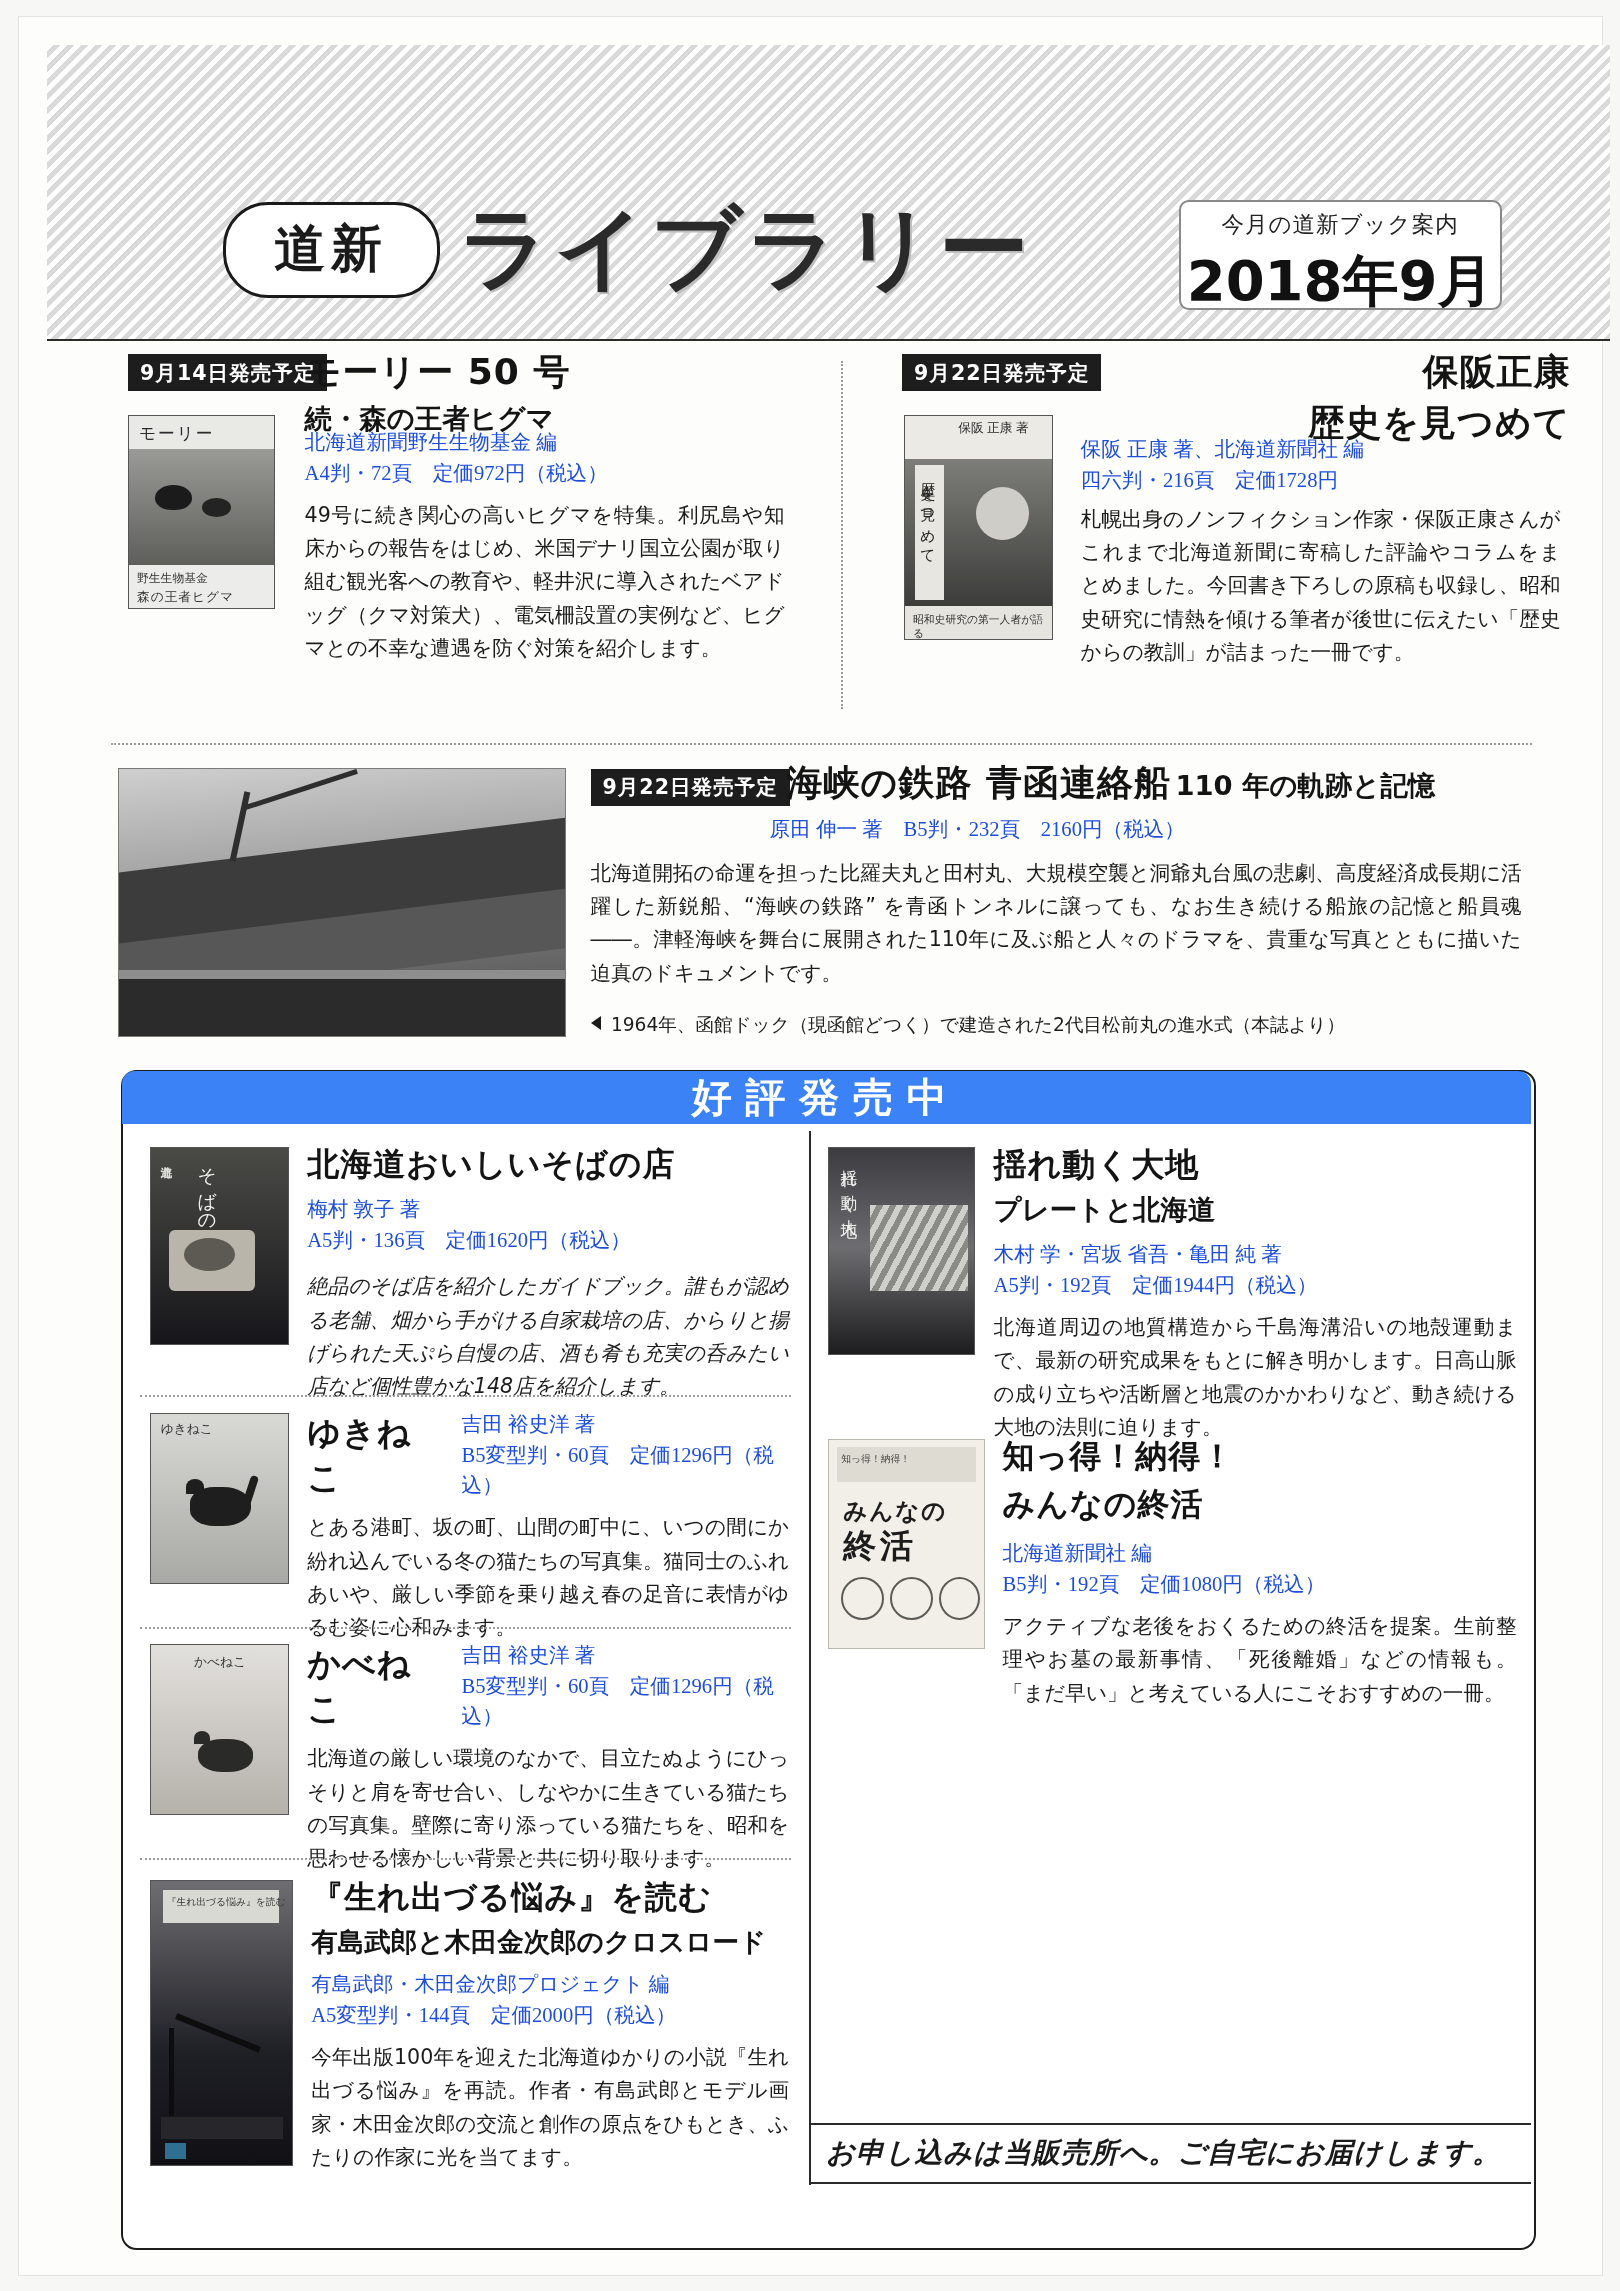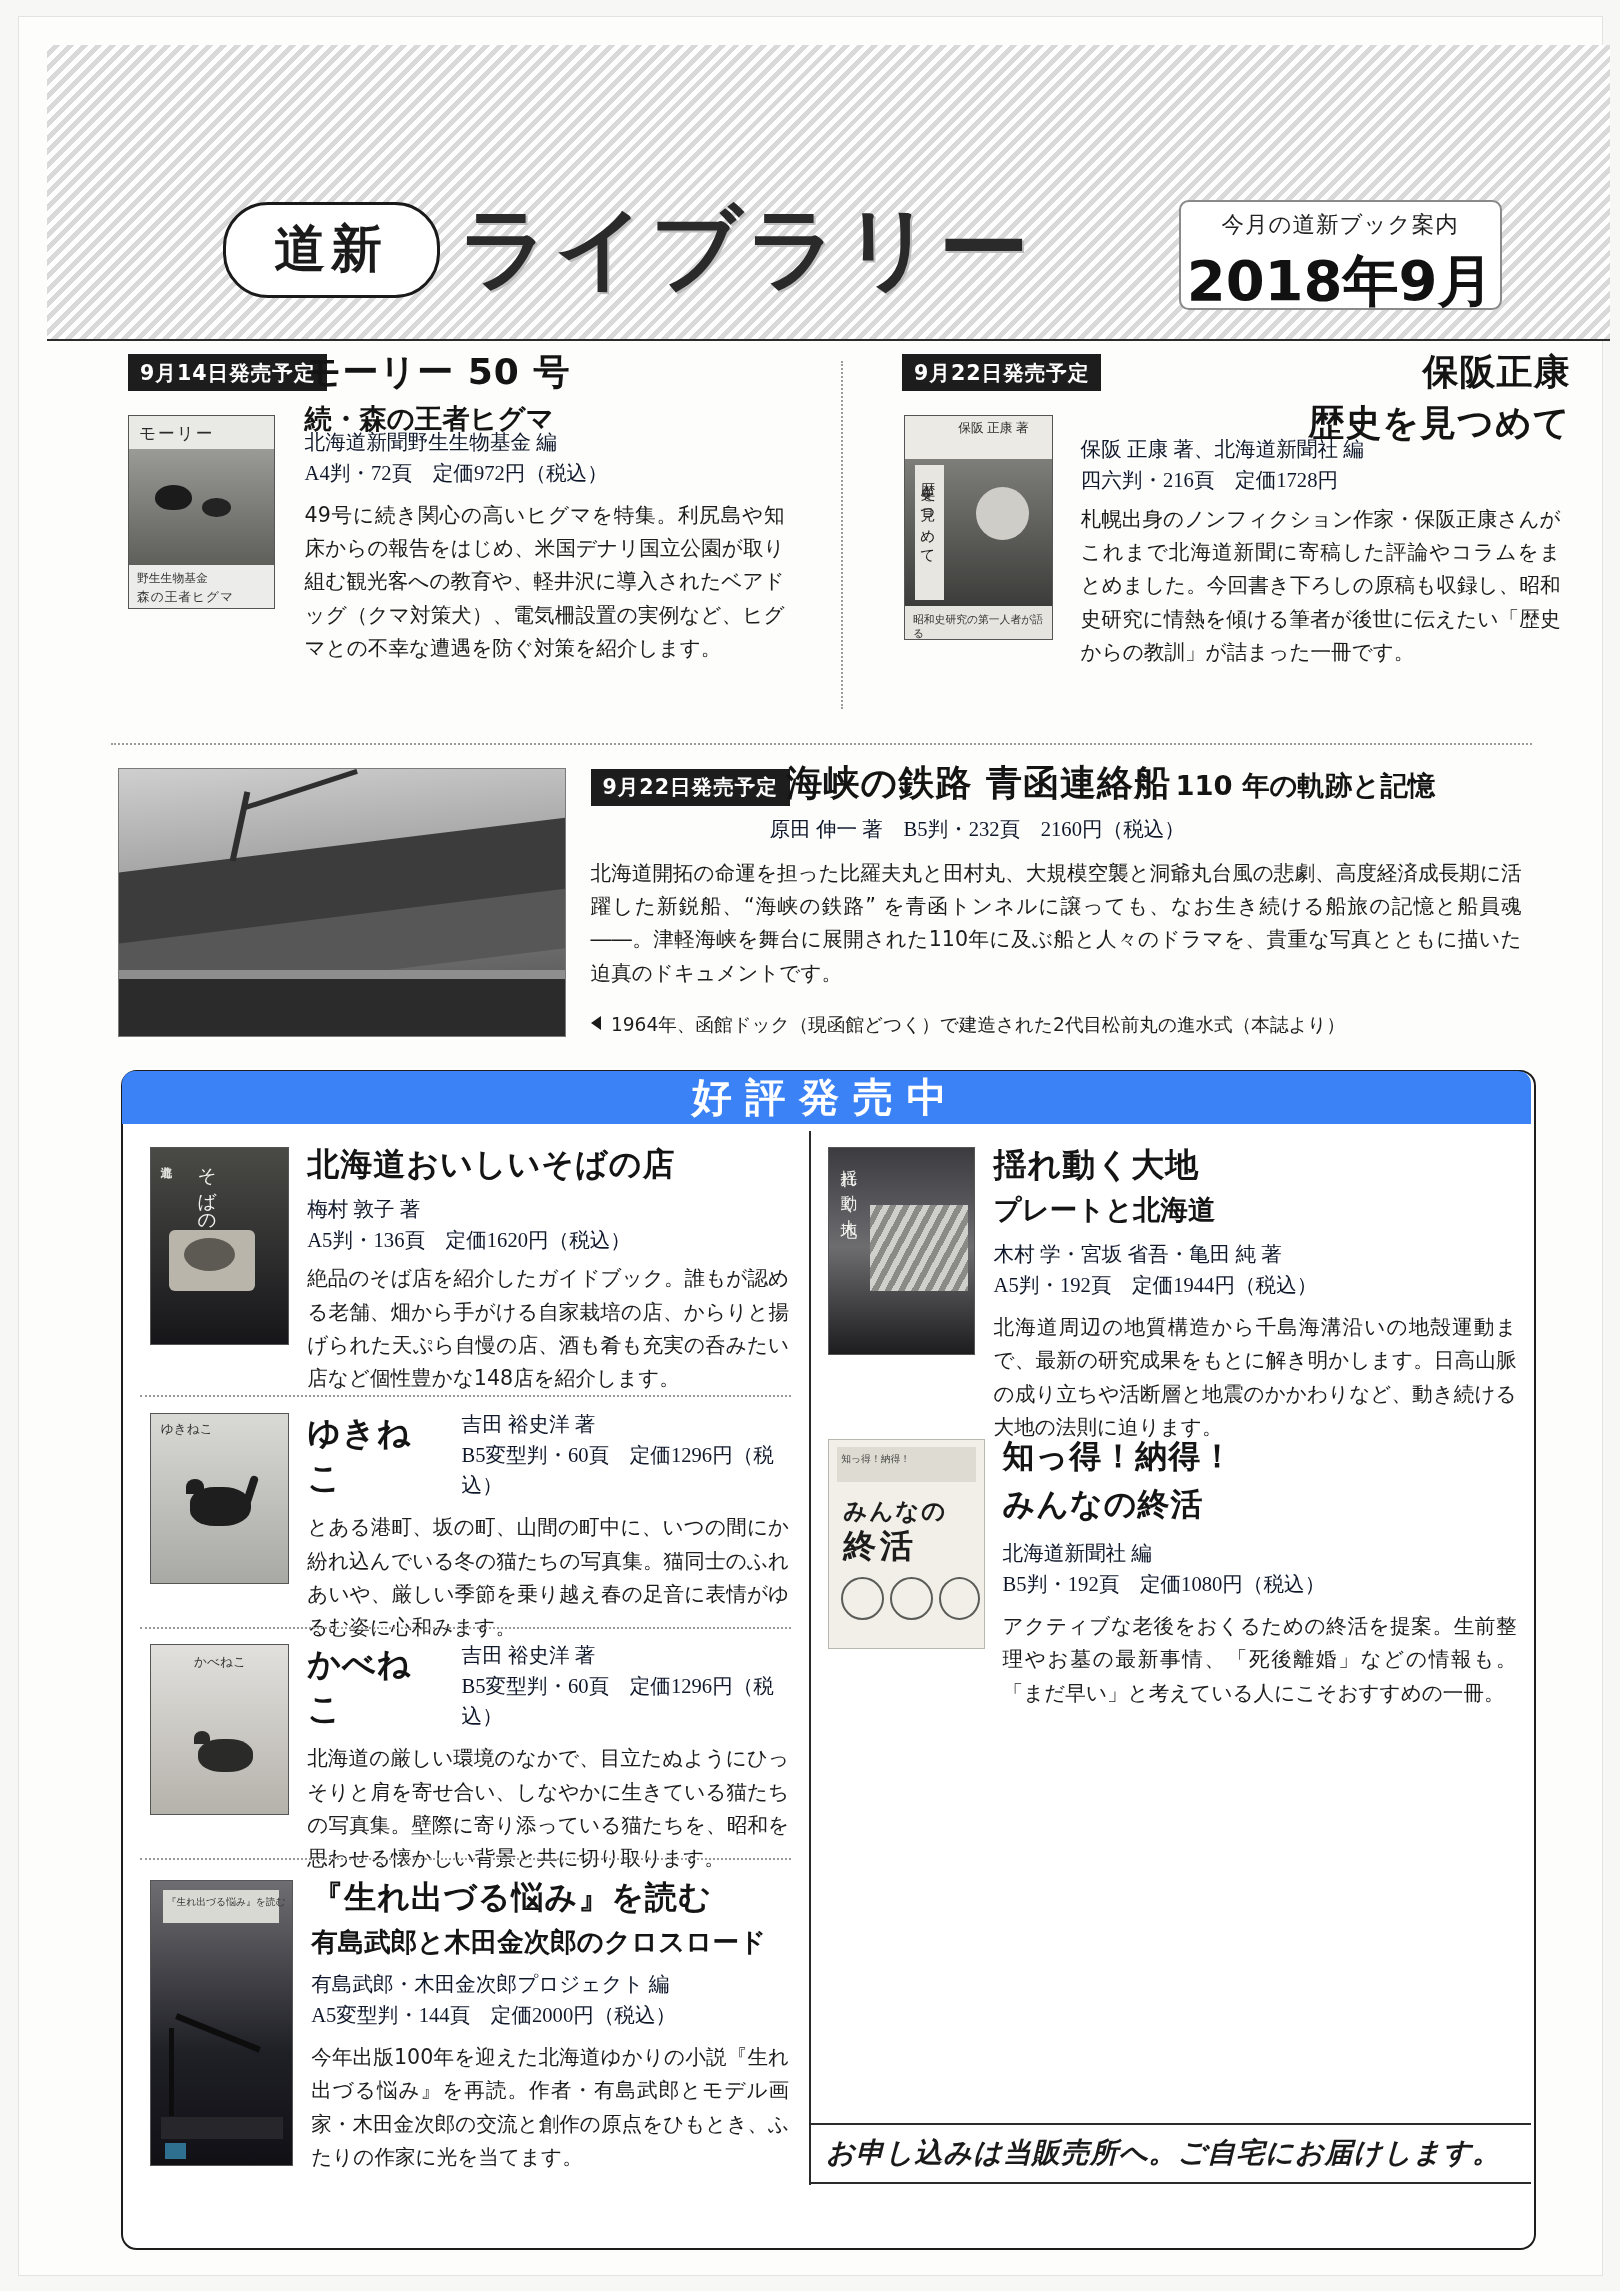--- a/index.html
+++ b/index.html
@@ -57,21 +57,21 @@
   
   .tag{
     display:inline-block;background:#1d1d1d;color:#fff;
     font-size:20.6px;font-weight:bold;padding:4.9px 11.8px;letter-spacing:1px;
     font-family:"DejaVu Sans", sans-serif;
   }
   .title-l{font-size:36px;font-weight:bold;letter-spacing:1px;color:#141414;
     font-family:"DejaVu Sans", sans-serif;}
   .title-m{font-size:27.4px;font-weight:bold;color:#141414;
     font-family:"DejaVu Sans", sans-serif;}
-  .meta{font-size:20.6px;color:#0f172a;line-height:1.5;
+  .meta{font-size:20.6px;color:#1d4ed8;line-height:1.5;
     font-family:"Liberation Serif", serif;}
   .body-t{font-size:20.6px;line-height:1.62;color:#1c1c1c;
     font-family:"DejaVu Sans", sans-serif;text-align:justify;}
 
   .cover{background:#2f2f2f;position:relative;overflow:hidden;
     border:1px solid #555;}
   .cover .band{position:absolute;left:0;right:0;}
 
   
   .sec-top{position:absolute;left:93px;top:338px;width:1421px;height:377px;}
@@ -228,21 +228,21 @@
           <div class="band" style="top:0;height:196px;background:linear-gradient(180deg,#4a4a46,#16161a);"></div>
           <div style="position:absolute;left:7.8px;top:9.8px;color:#e8e8e4;font-size:11.8px;writing-mode:vertical-rl;">北海道</div>
           <div style="position:absolute;left:43px;top:7.8px;color:#f2f2ee;font-size:18.6px;writing-mode:vertical-rl;letter-spacing:2px;">そばの店</div>
           <div style="position:absolute;left:17.6px;top:82px;width:86px;height:61px;background:#b9b5ab;border-radius:5.9px;"></div>
           <div style="position:absolute;left:33px;top:90px;width:51px;height:33px;background:#5d5a53;border-radius:50%;"></div>
         </div>
         <div class="it-txt" style="left:165px;top:0;width:482px;">
           <div class="title-l" style="font-size:32px;">北海道おいしいそばの店</div>
           <div class="meta" style="margin-top:7.8px;">梅村 敦子 著</div>
           <div class="meta">A5判・136頁　定価1620円（税込）</div>
-          <div class="body-t" style="margin-top:6px;width:482px;">絶品のそば店を紹介したガイドブック。誰もが認める老舗、畑から手がける自家栽培の店、からりと揚げられた天ぷら自慢の店、酒も肴も充実の呑みたい店など個性豊かな148店を紹介します。</div>
+          <div class="body-t" style="margin-top:14px;width:482px;font-style:italic;">絶品のそば店を紹介したガイドブック。誰もが認める老舗、畑から手がける自家栽培の店、からりと揚げられた天ぷら自慢の店、酒も肴も充実の呑みたい店など個性豊かな148店を紹介します。</div>
         </div>
       </div>
       <div class="sale-hdots" style="left:17.6px;top:323px;width:651px;"></div>
 
       <div class="item" style="left:19.6px;top:337px;width:647px;height:211px;">
         <div class="cover it-cover" style="left:7.8px;top:3.9px;width:137px;height:169px;">
           <div class="band" style="top:0;height:169px;background:linear-gradient(180deg,#d9d9d6,#a8a8a4);"></div>
           <div style="position:absolute;left:9.8px;top:7.8px;color:#333;font-size:12.7px;">ゆきねこ</div>
           <div style="position:absolute;left:39px;top:73px;width:61px;height:39px;background:#1e1e1e;border-radius:40% 46% 46% 40%;"></div>
           <div style="position:absolute;left:35px;top:65px;width:17.6px;height:15.7px;background:#1e1e1e;border-radius:50% 50% 0 0;"></div>

